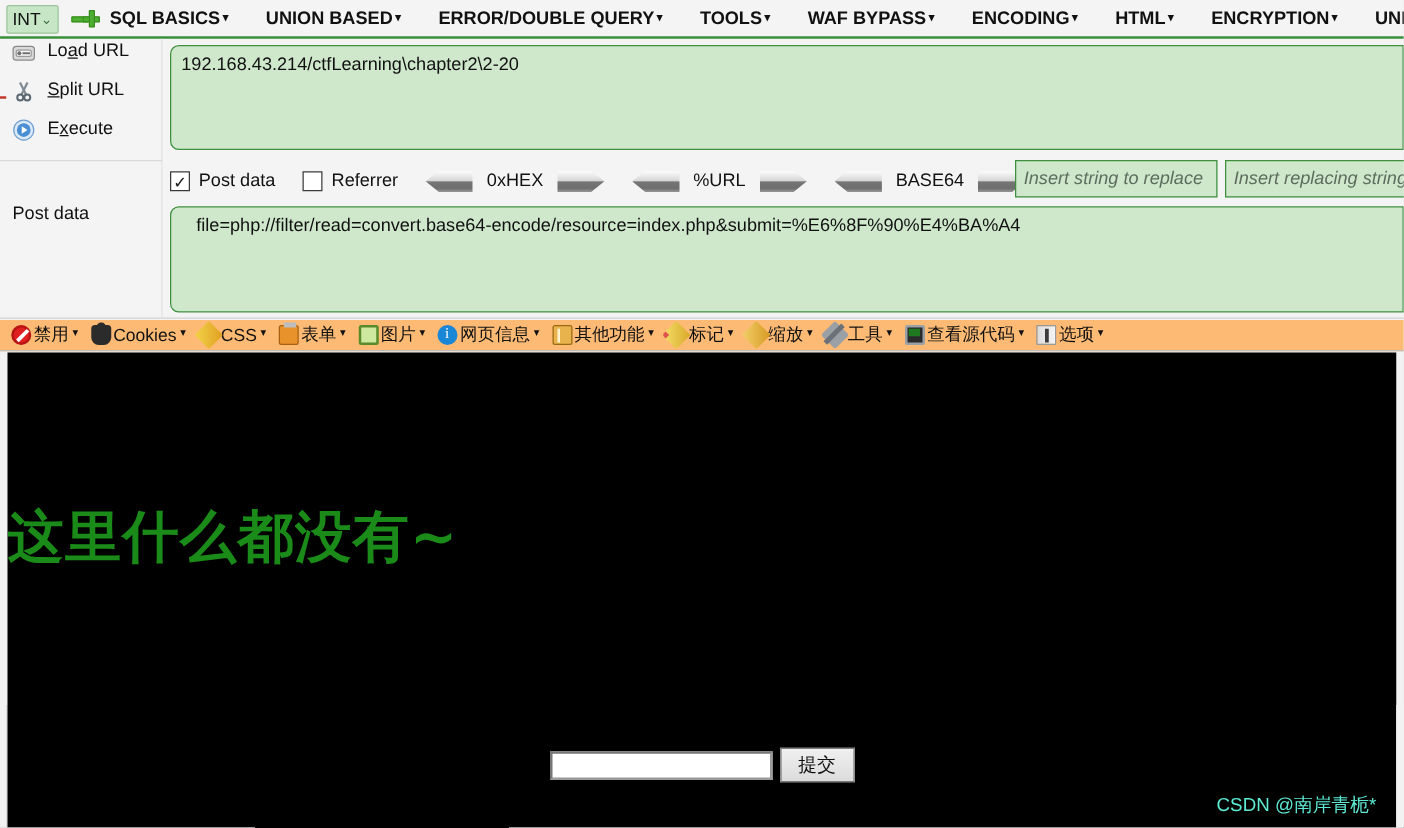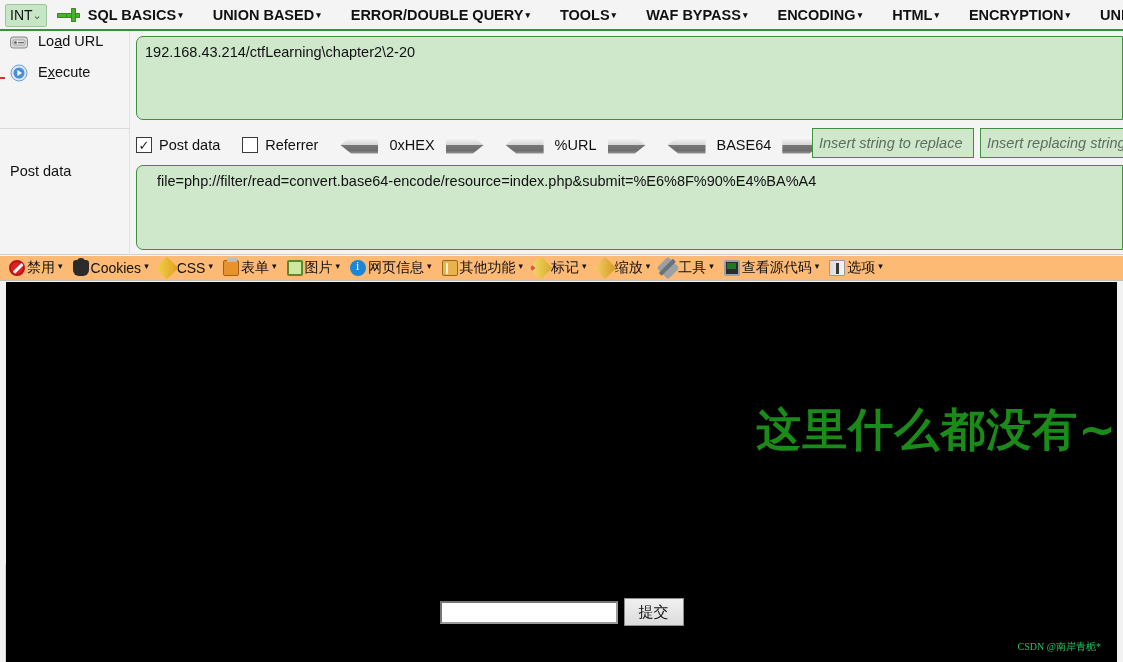--- a/index.html
+++ b/index.html
@@ -191,21 +191,21 @@
     position: absolute; left: 0; top: 282px; width: 1123px; height: 380px;
     background: #f2f2f2;
   }
   .page {
     position: absolute; left: 6px; top: 0px; width: 1111px; height: 380px;
     background: #000;
     overflow: hidden;
   }
   .page-title {
     position: absolute; left: 0; top: 118px; width: 1111px;
-    text-align: right;
+    text-align: left;
     color: #1a8a18;
     font-size: 45px;
     font-weight: bold;
     letter-spacing: 1px;
     font-family: "DejaVu Sans", sans-serif;
   }
   .form-row {
     position: absolute; left: 0; top: 316px; width: 1111px;
     display: flex; align-items: center; justify-content: center; gap: 6px;
   }
@@ -218,22 +218,22 @@
     height: 28px; min-width: 60px;
     background: linear-gradient(to bottom,#f0f0f0,#dcdcdc);
     border: 1px solid #8e8e8e;
     font-size: 15px; color: #111;
     display: flex; align-items: center; justify-content: center;
     padding: 0 12px;
     font-family: "DejaVu Sans", sans-serif;
   }
   .watermark {
     position: absolute; right: 16px; bottom: 8px;
-    color: #22c55e; font-size: 10px;
-    font-family: Liberation Serif, serif;
+    color: #5eead4; font-size: 15px;
+    font-family: Liberation Sans, sans-serif;
   }
   .left-strip {
     position: absolute; left: 0; top: 282px; width: 6px; height: 380px;
     background: #f2f2f2; border-right: 1px solid #d6d6d6;
   }
   .right-strip {
     position: absolute; left: 1117px; top: 282px; width: 6px; height: 380px;
     background: #f2f2f2;
   }
 </style>
@@ -277,20 +277,31 @@
             <rect x="4" y="7" width="12" height="5" rx="1.5" fill="#fafafa" stroke="#9a9a9a"></rect>
             <circle cx="6.5" cy="9.5" r="1.6" fill="#6f6f6f"></circle>
             <rect x="9" y="8.8" width="6" height="1.6" fill="#6f6f6f"></rect>
           </svg>
         </span>
         <span class="lbl">Lo<u>a</u>d URL</span>
       </div>
       <div class="hb-act">
         <span class="ico">
           <svg width="20" height="18" viewBox="0 0 20 18">
+            <path d="M7 2 L12 12" stroke="#7f8a94" stroke-width="1.8" fill="none"></path>
+            <path d="M13 2 L8 12" stroke="#7f8a94" stroke-width="1.8" fill="none"></path>
+            <circle cx="7.2" cy="14" r="2.4" fill="none" stroke="#5a6670" stroke-width="1.6"></circle>
+            <circle cx="12.8" cy="14" r="2.4" fill="none" stroke="#5a6670" stroke-width="1.6"></circle>
+          </svg>
+        </span>
+        <span class="lbl"><u>S</u>plit URL</span>
+      </div>
+      <div class="hb-act">
+        <span class="ico">
+          <svg width="20" height="18" viewBox="0 0 20 18">
             <circle cx="10" cy="9" r="8" fill="#dce9f7" stroke="#6f9fd0"></circle>
             <circle cx="10" cy="9" r="5.5" fill="#4a8fd4"></circle>
             <path d="M8.4 6 L13 9 L8.4 12 Z" fill="#ffffff"></path>
           </svg>
         </span>
         <span class="lbl">E<u>x</u>ecute</span>
       </div>
     </div>
 
     <div class="hb-divider"></div>

